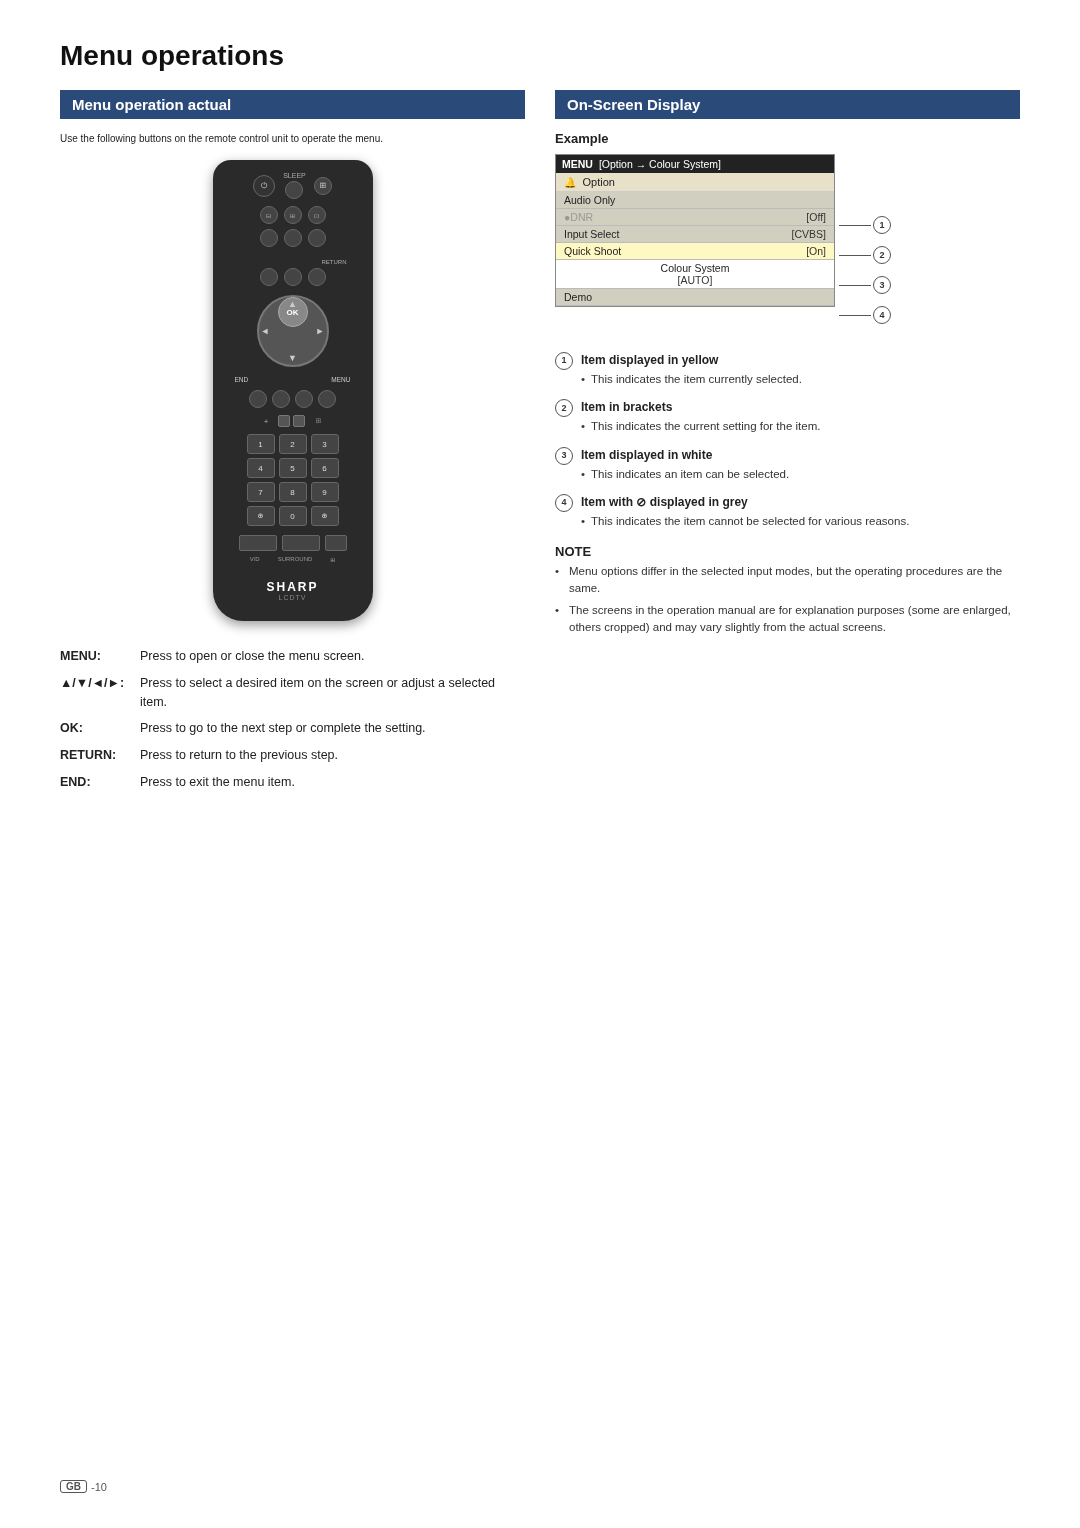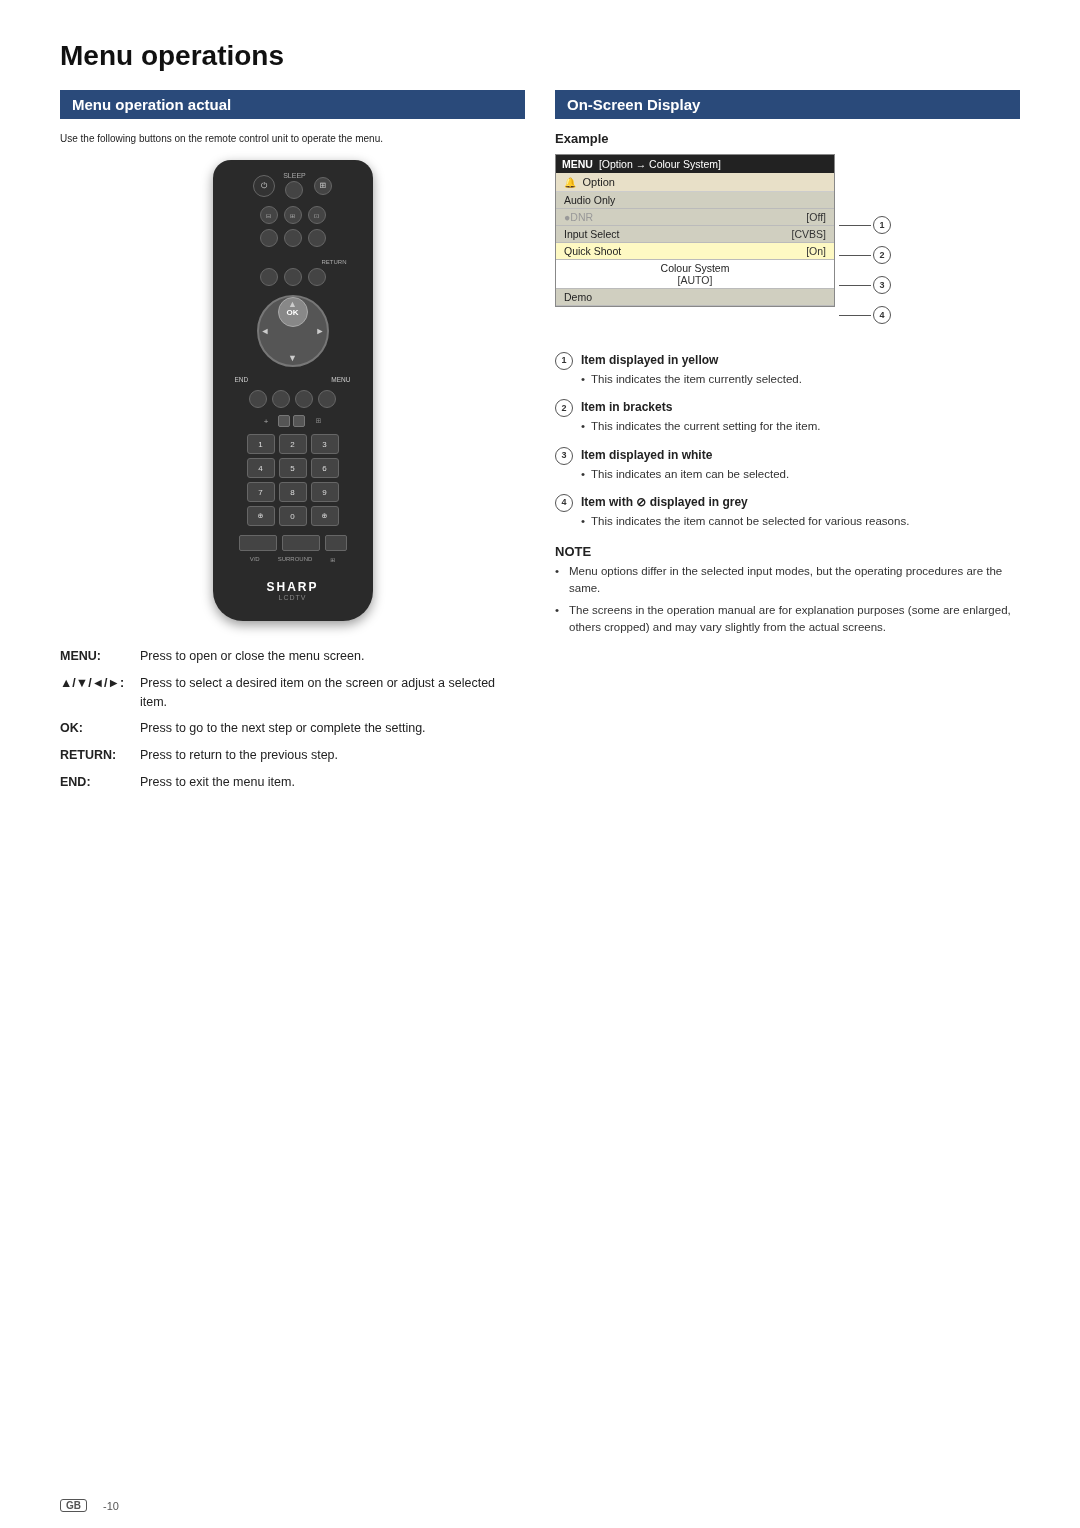--- a/index.html
+++ b/index.html
@@ -446,27 +446,27 @@
     }
 
     .note-bullet::before {
       content: '•';
       position: absolute;
       left: 0;
     }
 
     .page-footer {
       position: absolute;
-      bottom: 16px;
+      bottom: 35px;
       left: 60px;
       font-size: 11px;
       color: #555;
       display: flex;
       align-items: center;
-      gap: 16px;
+      gap: 4px;
     }
 
     .page-footer-badge {
       border: 1.5px solid #555;
       border-radius: 3px;
       padding: 0 5px;
       font-size: 10px;
       font-weight: bold;
     }
 

